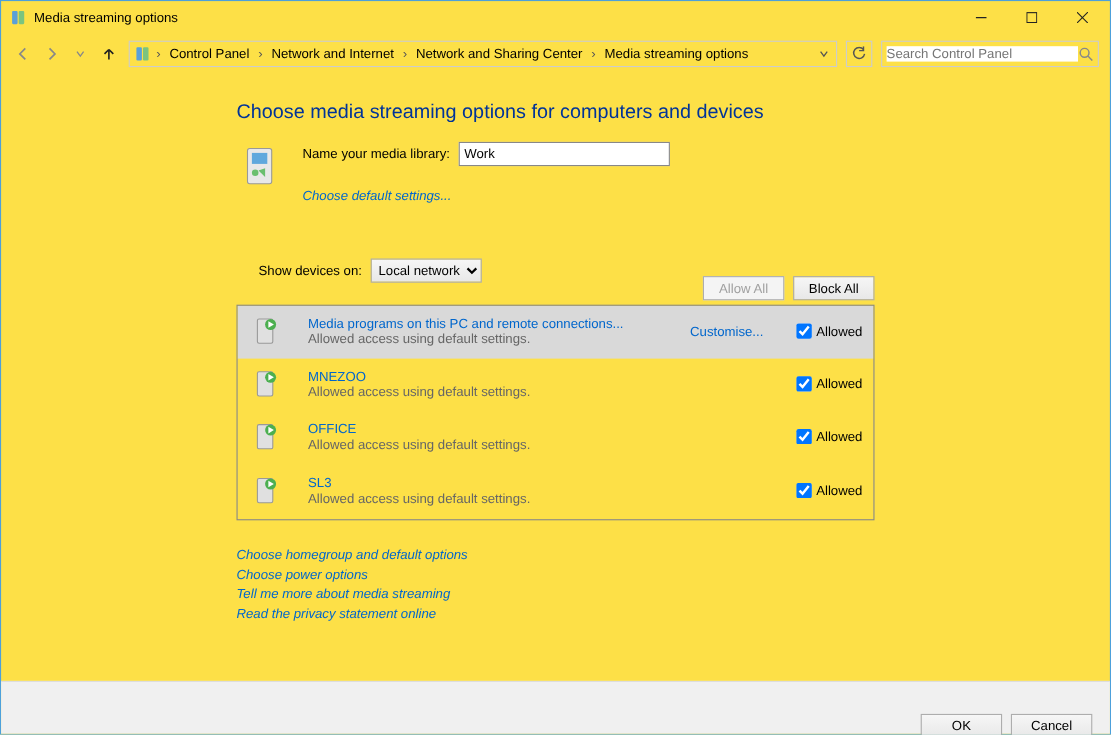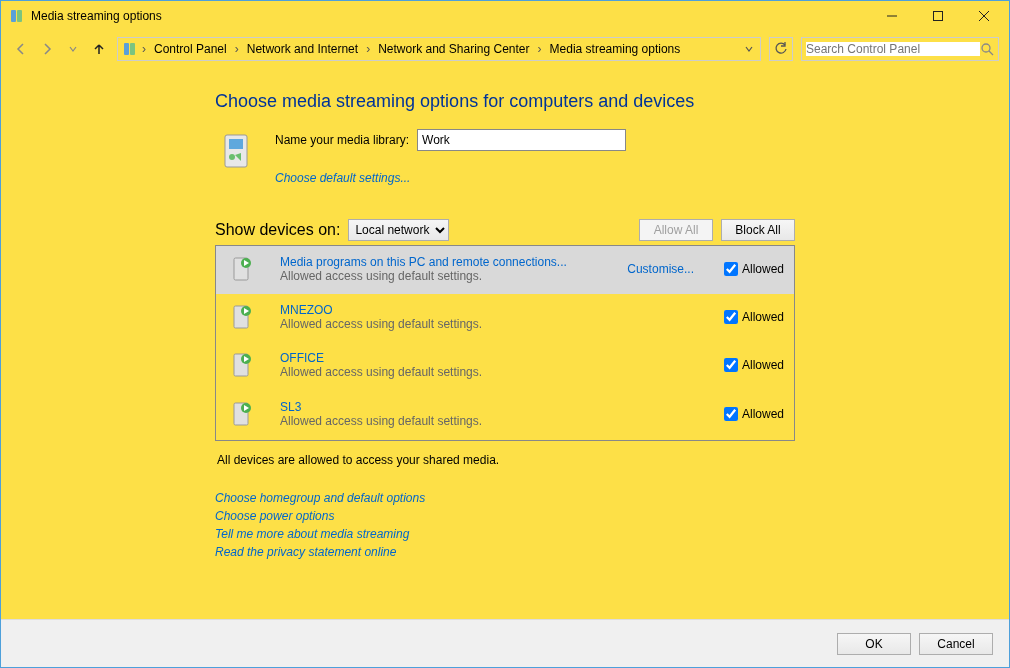--- a/index.html
+++ b/index.html
@@ -32,29 +32,29 @@
     .content { flex: 1; overflow: auto; padding: 24px 0 0 0; }
     .inner { width: 580px; margin-left: 214px; }
 
     h1.page-title { color: #003399; font-size: 18px; font-weight: 400; margin-bottom: 16px; line-height: 1.2; }
 
     .name-row { display: flex; gap: 16px; }
     .media-icon-big { width: 44px; height: 44px; display: flex; align-items: center; justify-content: center; }
     .name-row-right { display: flex; flex-direction: column; gap: 20px; }
     .name-inline { display: flex; align-items: center; gap: 8px; }
     .name-inline label { font-size: 12px; }
-    .name-inline input { width: 209px; height: 22px; border: 1px solid #888; padding: 0 4px; font-size: 12px; }
+    .name-inline input { width: 192px; height: 22px; border: 1px solid #888; padding: 0 4px; font-size: 12px; }
 
     a.link { color: #0066cc; text-decoration: none; font-size: 12px; cursor: pointer; font-style: italic; }
 
     .filter-row { display: flex; align-items: center; gap: 8px; margin-top: 34px; }
-    .filter-row label { font-size: 16px; }
+    .filter-row label { font-size: 12px; margin-left: 20px; }
     .filter-row select { height: 22px; border: 1px solid #adadad; font-size: 12px; padding: 0 2px; background: linear-gradient(#f6f6f6,#e8e8e8); }
     .filter-spacer { flex: 1; }
-    .btn { height: 22px; min-width: 74px; border: 1px solid #adadad; background: linear-gradient(#f6f6f6,#e8e8e8); font-size: 12px; padding: 0 10px; cursor: pointer; }
+    .btn { height: 22px; min-width: 74px; border: 1px solid #adadad; background: linear-gradient(#f6f6f6,#e8e8e8); font-size: 12px; padding: 0 10px; cursor: pointer; margin-top: 32px; }
     .btn:disabled { color: #a0a0a0; cursor: default; background: #f4f4f4; }
 
     .device-list { border: 1px solid #888; margin-top: 4px; height: 196px; overflow-y: scroll; }
     .device-row { display: flex; align-items: center; gap: 22px; padding: 6px 10px; min-height: 48px; }
     .device-row.selected { background: #d9d9d9; }
     .device-row:not(:last-child) { border-bottom: 1px solid transparent; }
     .device-icon { width: 32px; height: 32px; display: flex; align-items: center; justify-content: center; }
     .device-mid { flex: 1; display: flex; flex-direction: column; }
     .device-name { color: #0066cc; font-size: 12px; }
     .device-sub { color: #666; font-size: 12px; }
@@ -269,21 +269,20 @@
               <span class="device-name">SL3</span>
               <span class="device-sub">Allowed access using default settings.</span>
             </div>
             <label class="device-allow">
               <input type="checkbox" checked="" style="">
               <span>Allowed</span>
             </label>
           </div>
         </div>
 
-      <div class="status-line">All devices are allowed to access your shared media.</div>
 
       <div class="bottom-links">
         <a class="link">Choose homegroup and default options</a>
         <a class="link">Choose power options</a>
         <a class="link">Tell me more about media streaming</a>
         <a class="link">Read the privacy statement online</a>
       </div>
 
     </div>
   </div>

